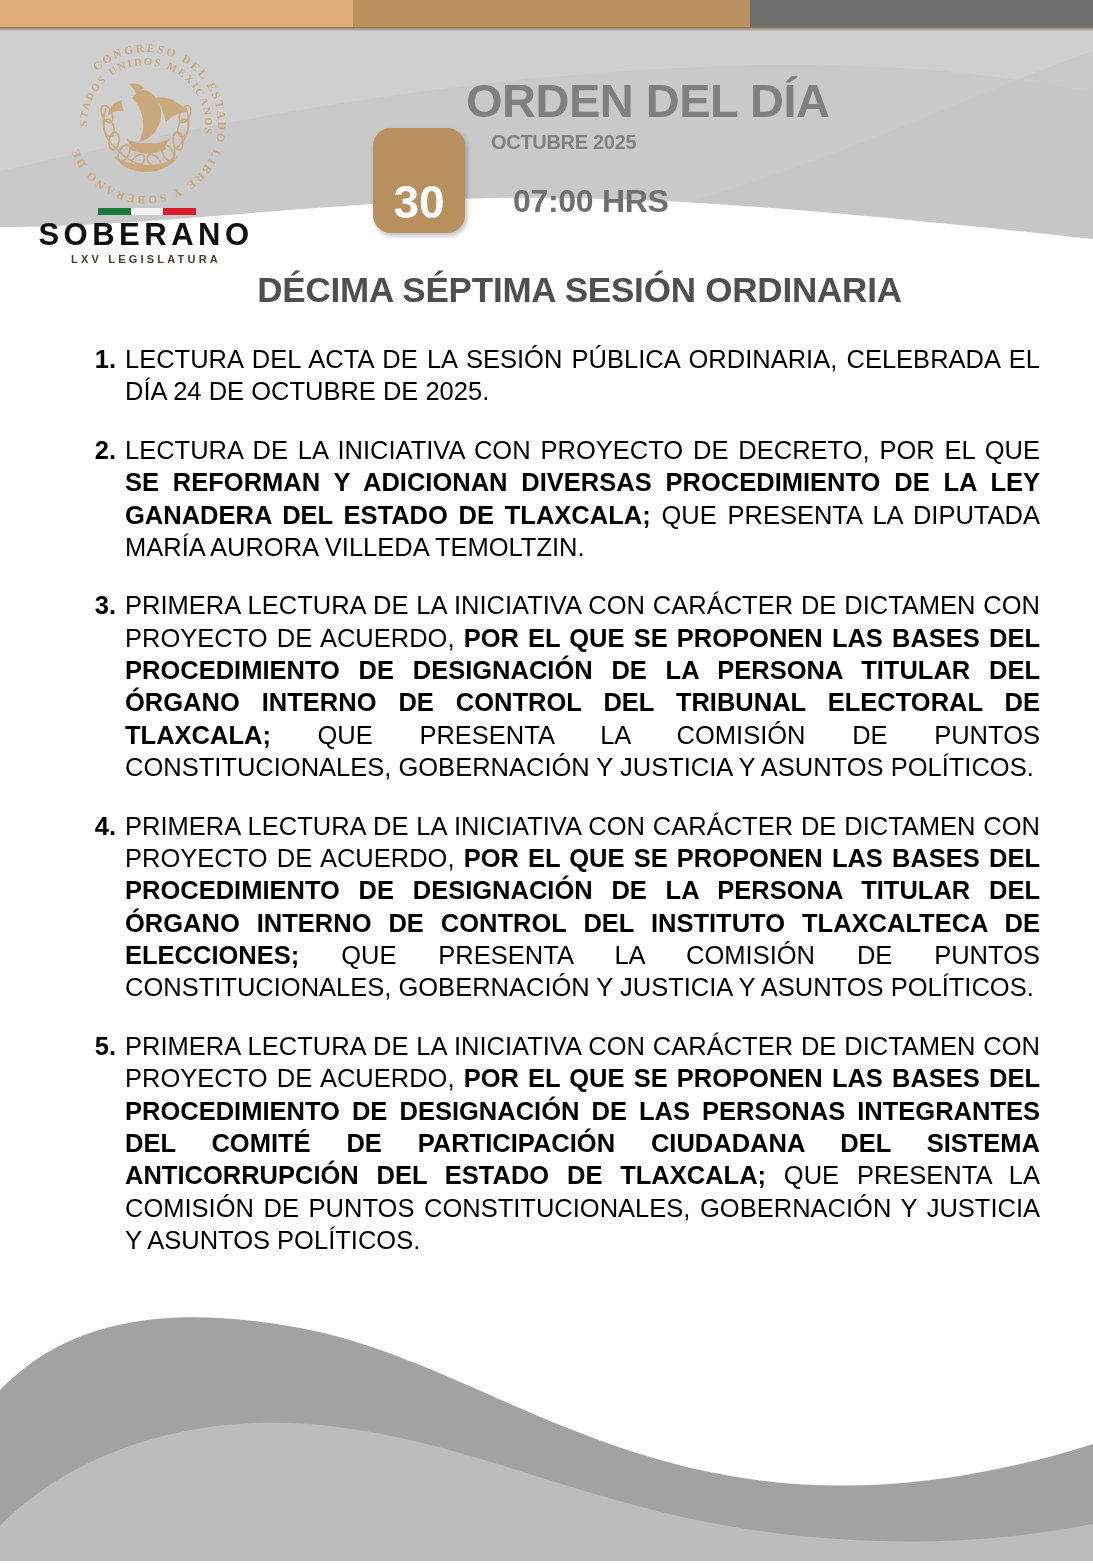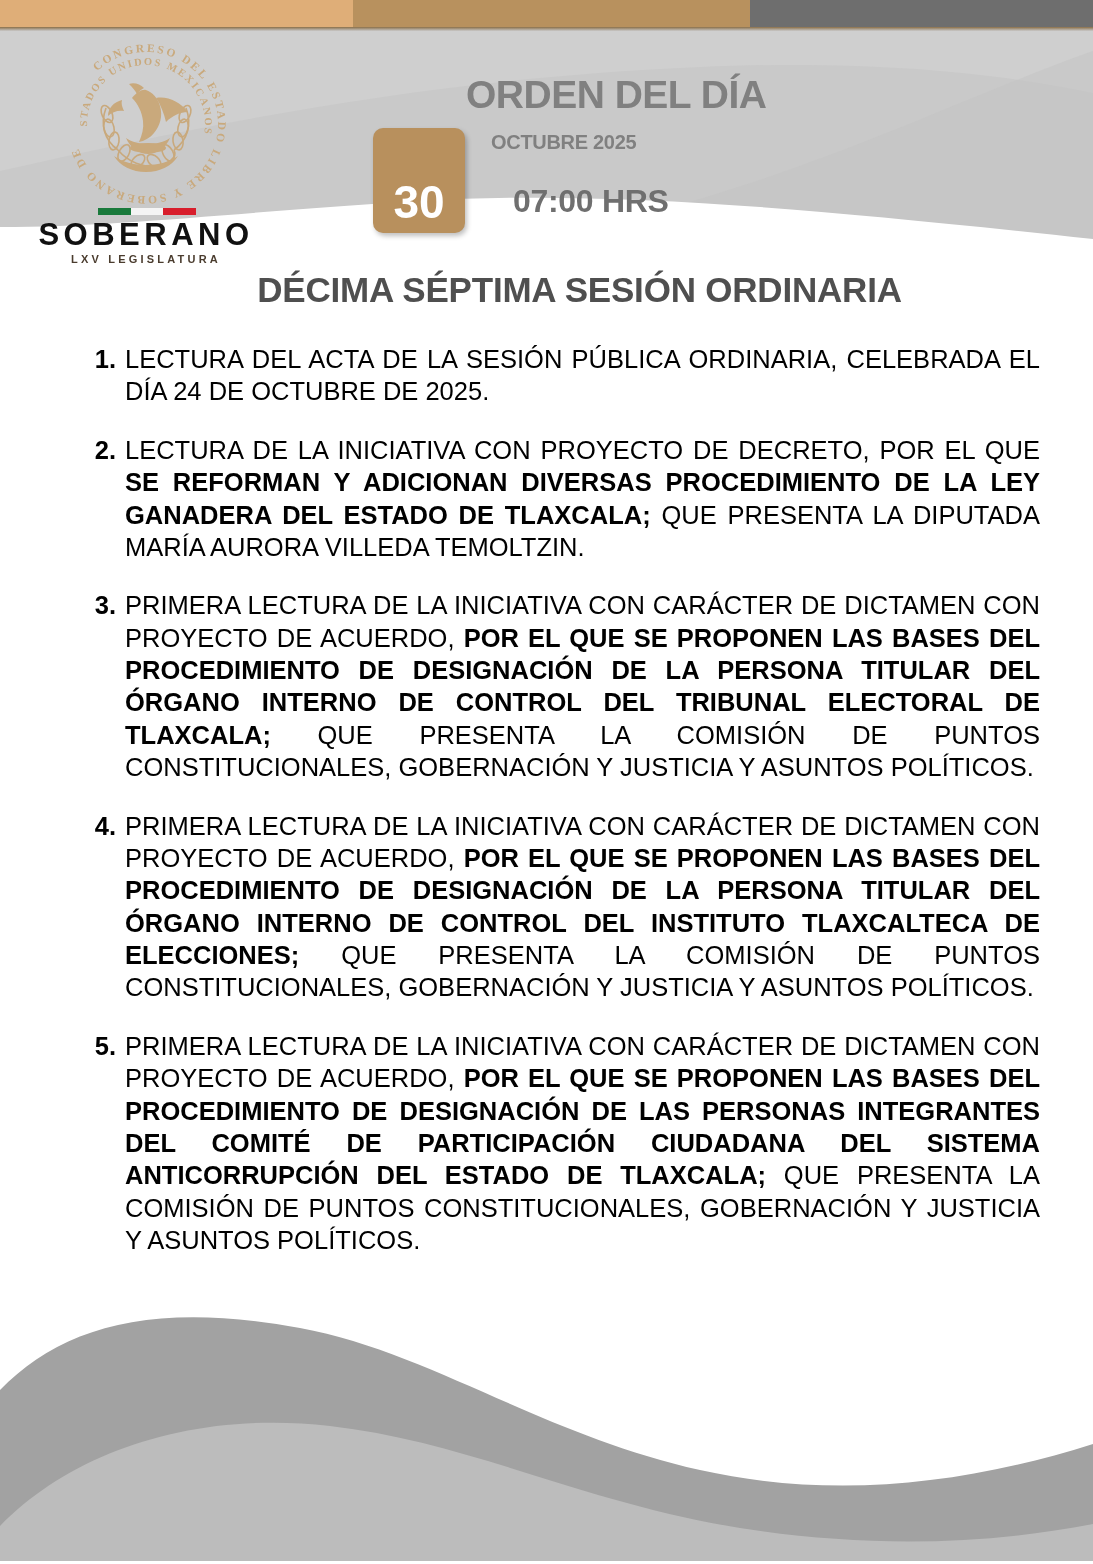--- a/index.html
+++ b/index.html
@@ -104,21 +104,21 @@
     letter-spacing: 3.2px;
     color: #4a3c2e;
     line-height: 1;
   }
 
   
   .hdr-title {
     position: absolute;
     top: 73px;
     left: 466px;
-    font-size: 39px;
+    font-size: 47px;
     font-weight: bold;
     color: #808080;
     letter-spacing: -0.5px;
     z-index: 5;
     white-space: nowrap;
   }
   .hdr-month {
     position: absolute;
     top: 131px;
     left: 491px;
@@ -140,21 +140,21 @@
     z-index: 5;
     white-space: nowrap;
   }
   .day-badge {
     position: absolute;
     top: 128px;
     left: 373px;
     width: 92px;
     height: 105px;
     background: #b8905d;
-    border-radius: 10px;
+    border-radius: 18px;
     box-shadow: 2px 3px 5px rgba(0,0,0,0.25);
     z-index: 6;
     display: flex;
     align-items: flex-end;
     justify-content: center;
     padding-bottom: 8px;
     box-sizing: border-box;
   }
   .day-badge-num {
     font-size: 46px;

